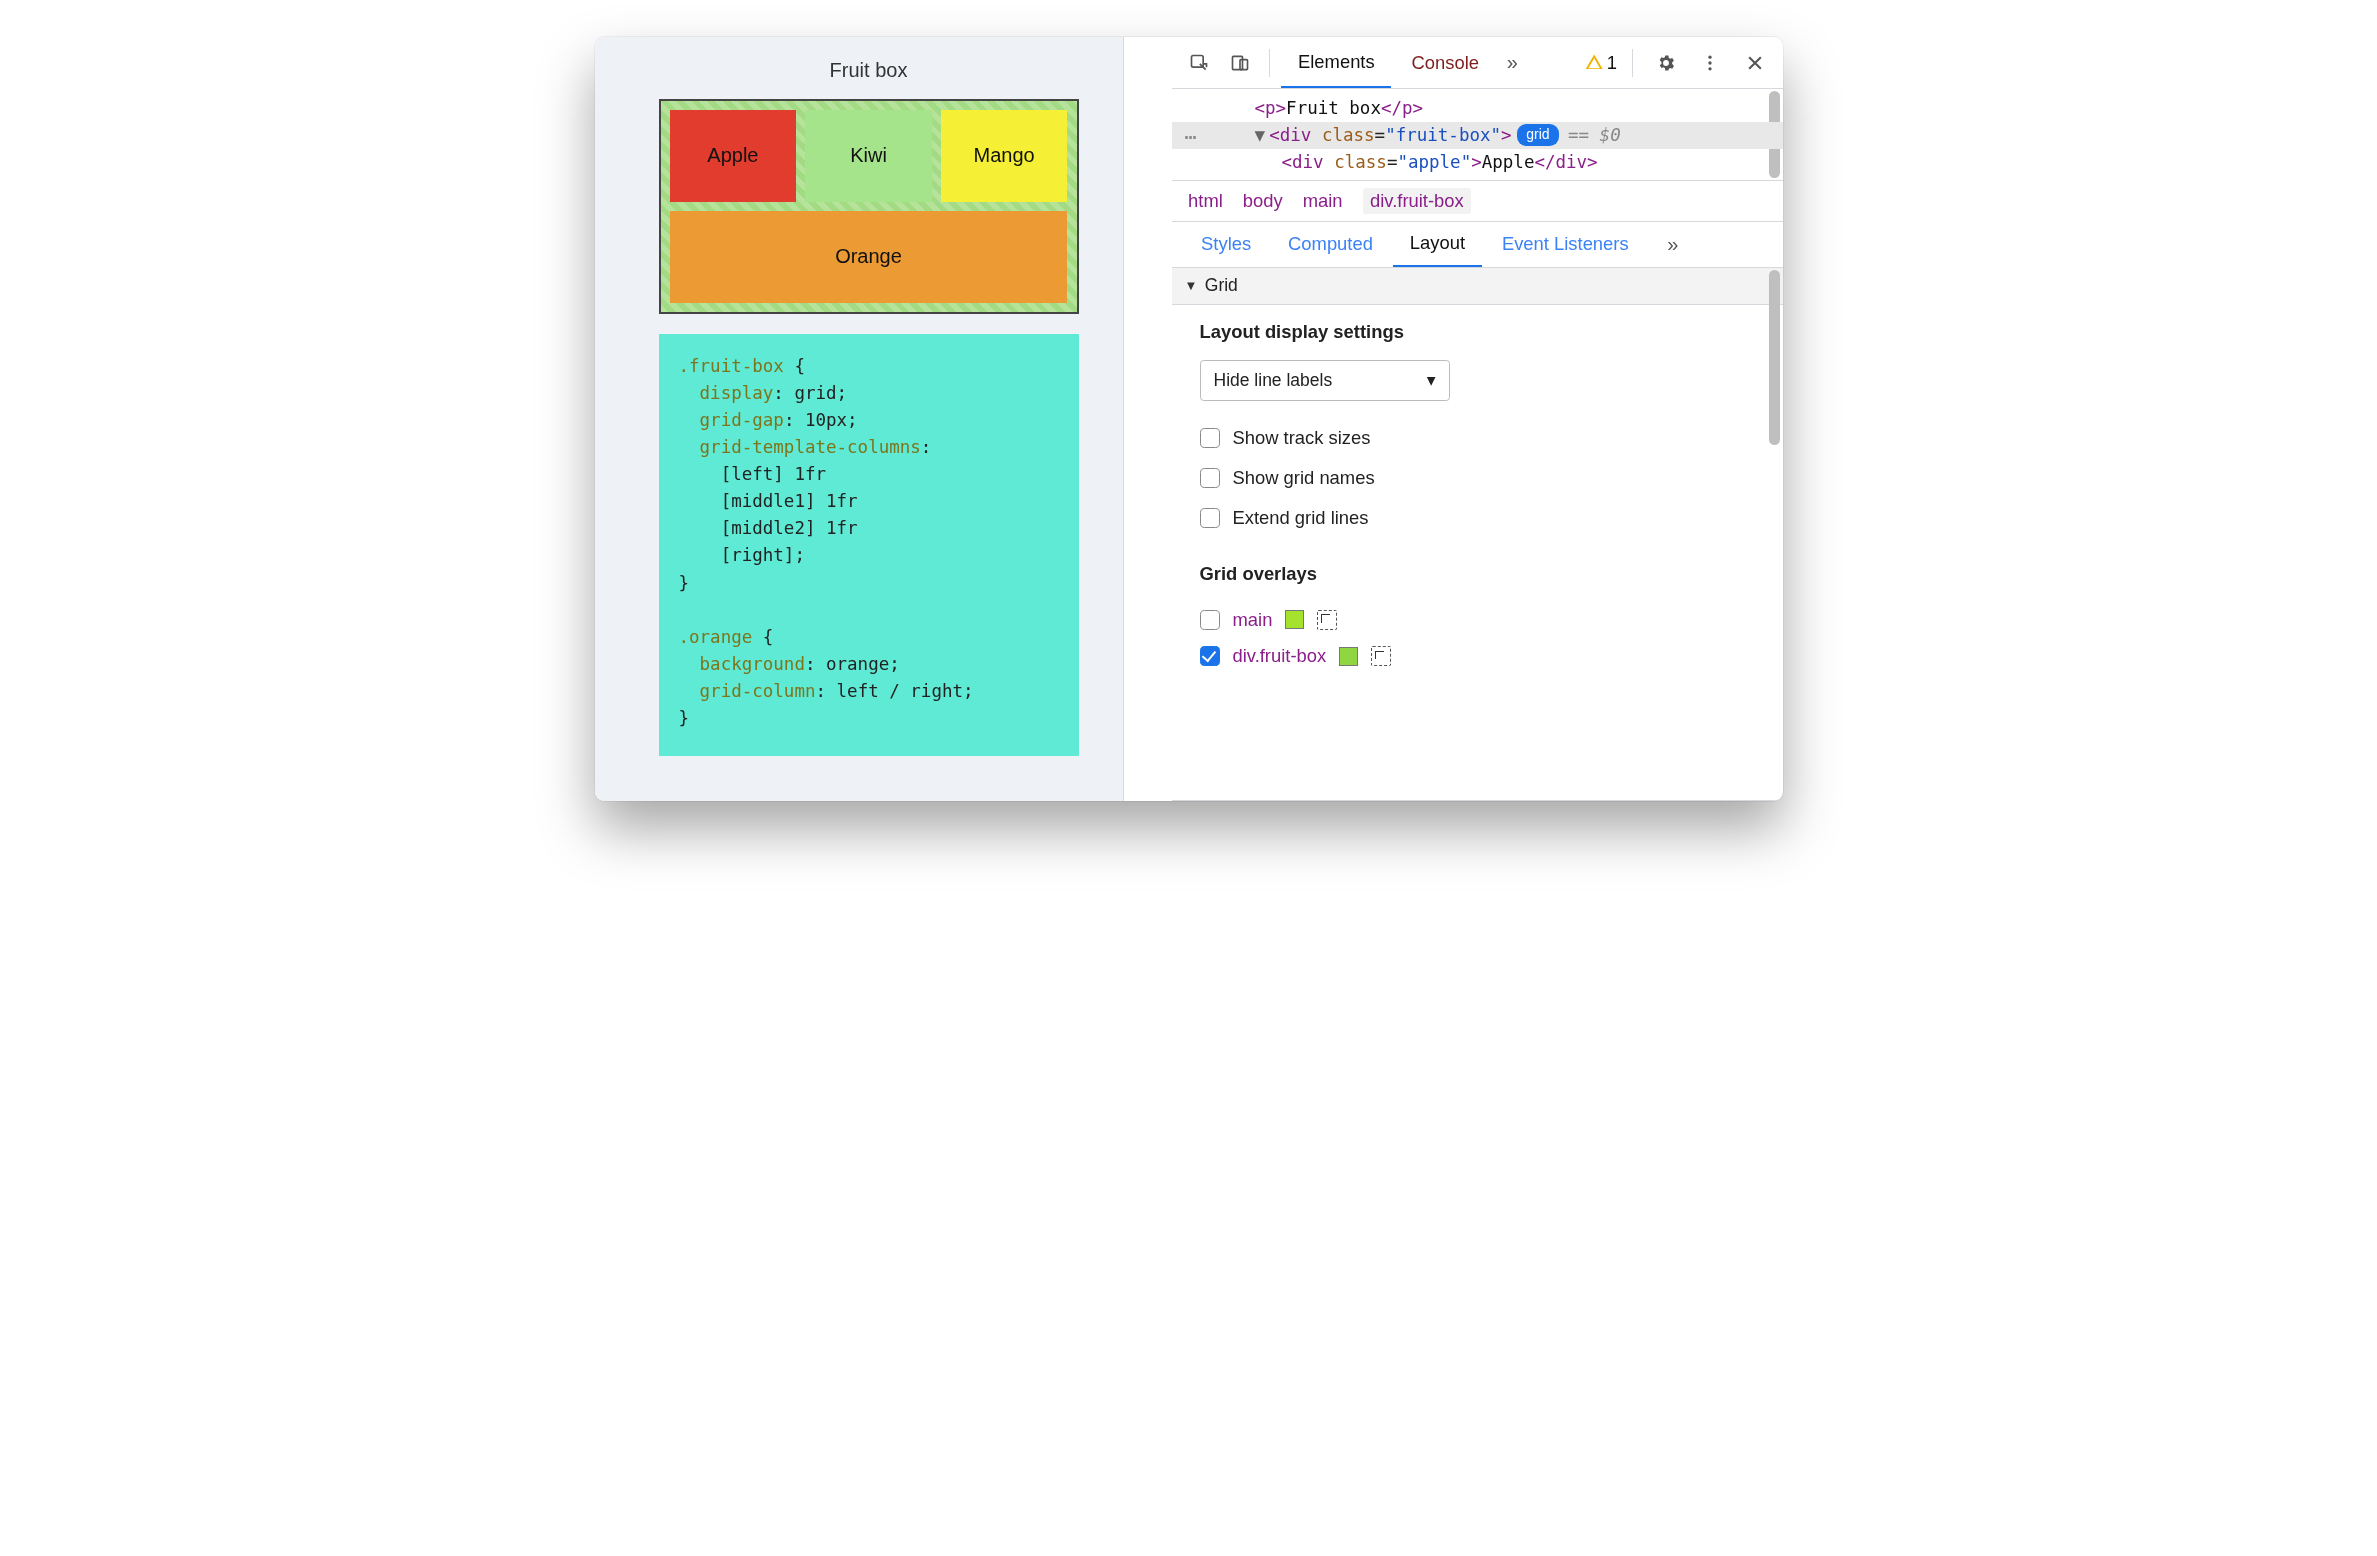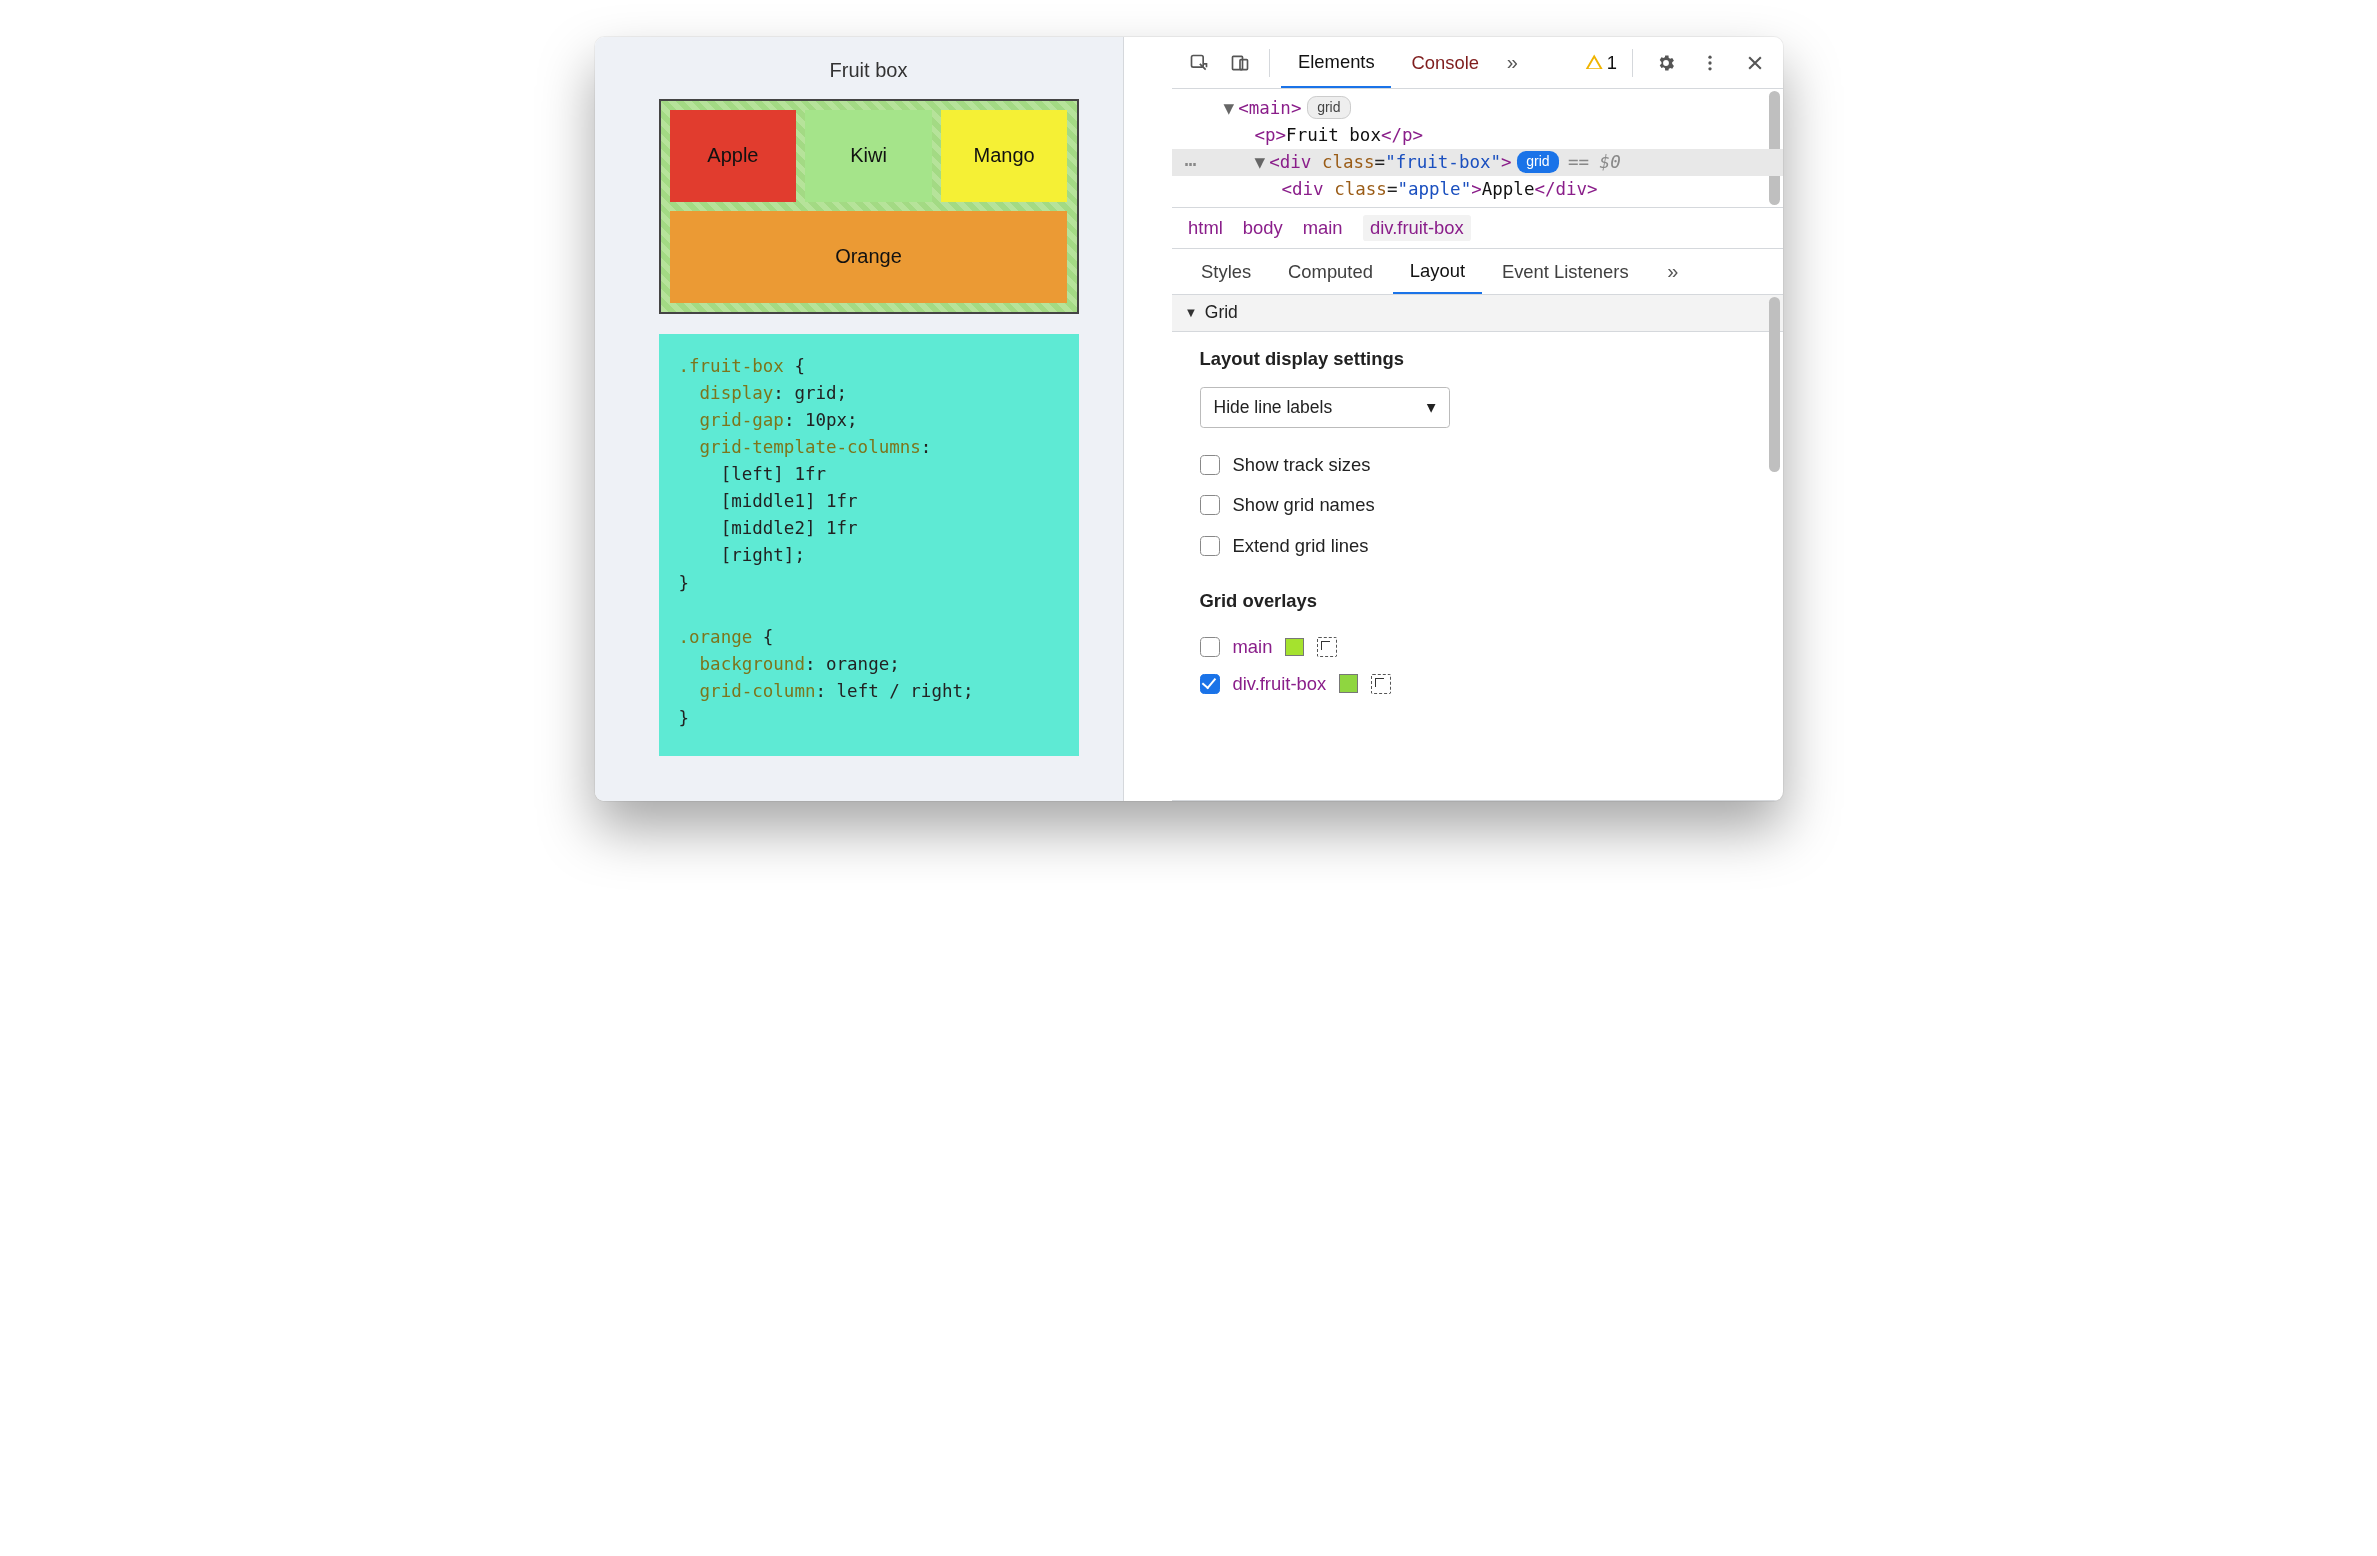--- a/index.html
+++ b/index.html
@@ -155,21 +155,21 @@
   .breadcrumb span{color:#8a1e8a; cursor:pointer;}
   .breadcrumb span.active{ background:#f2f2f2; padding:1.8px 7.4px; border-radius:2.8px;}
   .bc-dot{color:#333;}
 
   
   .subtabs{
     display:flex; align-items:center; gap:3.7px;
     padding:0 13px; height:46px;
     border-bottom:0.9px solid #d5d8dc;
   }
-  .subtab{ padding:0 16.6px; height:100%; display:flex;align-items:center; color:#404040; cursor:pointer;}
+  .subtab{ padding:0 16.6px; height:100%; display:flex;align-items:center; color:#3b82f6; cursor:pointer;}
   .subtab.active{ color:#111; border-bottom:2.8px solid #1a73e8;}
   .subtabs .chevrons{margin-left:11px;}
 
   
   .section{
     border-bottom:0.9px solid #d5d8dc;
   }
   .section-head{
     background:#f3f3f3;
     padding:7.4px 13px;
@@ -276,23 +276,20 @@
         <div class="dt-icon-btn">
           <svg viewBox="0 0 24 24" stroke="currentColor" stroke-width="2.5" fill="none">
               <path d="M5 5l14 14M19 5L5 19"></path>
             </svg>
         </div>
       </div>
     </div>
 
     <div class="dom-tree">
       <div class="dom-scroll"></div>
-      <div class="dom-line">
-        <span class="arrow">▼</span><span class="tag">&lt;</span><span class="tag">main</span><span class="tag">&gt;</span><span class="badge-gray">grid</span>
-      </div>
       <div class="dom-line indent1">
         <span class="tag">&lt;p&gt;</span><span class="txt">Fruit box</span><span class="tag">&lt;/p&gt;</span>
       </div>
       <div class="dom-line indent1 selected">
         <span class="arrow">▼</span><span class="tag">&lt;</span><span class="tag">div</span> <span class="attr-name">class</span>=<span class="attr-val">"fruit-box"</span><span class="tag">&gt;</span><span class="badge-blue">grid</span><span class="eq-dollar">== $0</span>
       </div>
       <div class="dom-line indent2">
         <span class="tag">&lt;</span><span class="tag">div</span> <span class="attr-name">class</span>=<span class="attr-val">"apple"</span><span class="tag">&gt;</span><span class="txt">Apple</span><span class="tag">&lt;/div&gt;</span>
       </div>
     </div>

